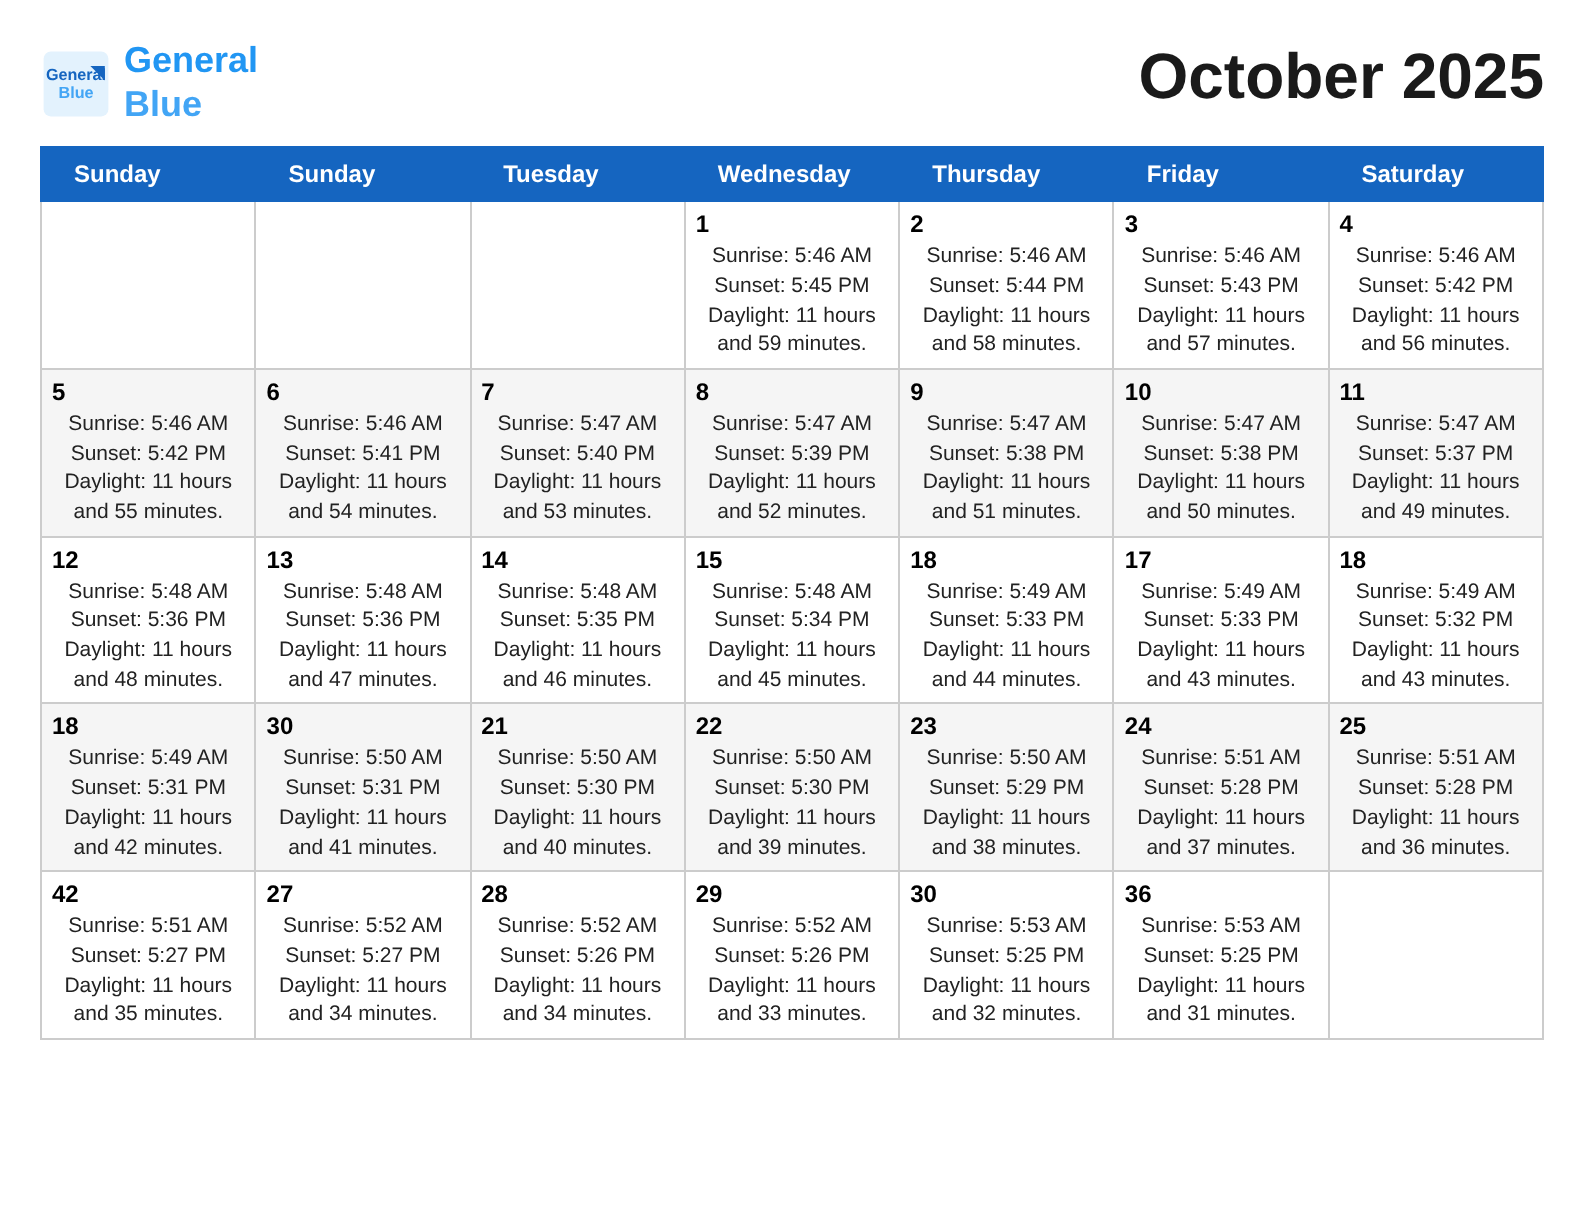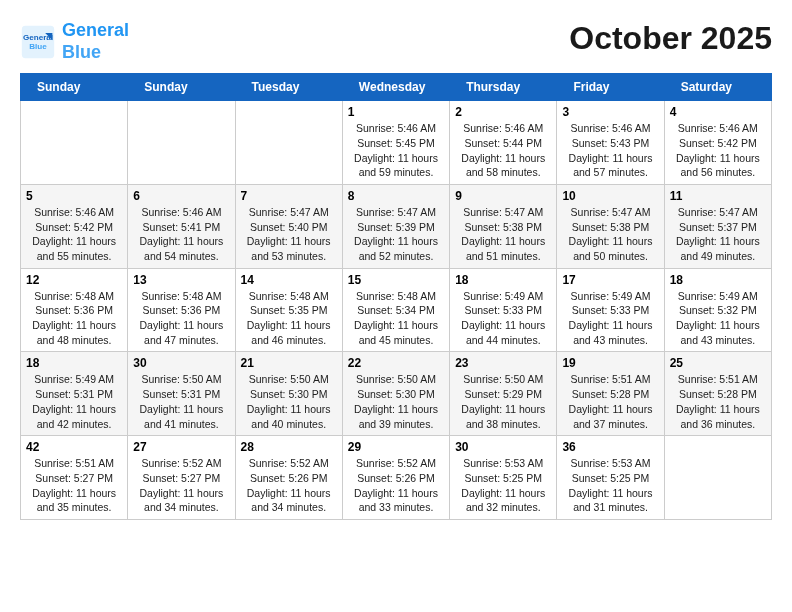--- a/index.html
+++ b/index.html
@@ -286,21 +286,21 @@
 and 39 minutes.</div>
         </td>
         <td class="alt-row">
           <span class="day-number">23</span>
           <div class="day-info" style="white-space: pre-line;">Sunrise: 5:50 AM
 Sunset: 5:29 PM
 Daylight: 11 hours
 and 38 minutes.</div>
         </td>
         <td class="alt-row">
-          <span class="day-number">19</span>
+          <span class="day-number">24</span>
           <div class="day-info" style="white-space: pre-line;">Sunrise: 5:51 AM
 Sunset: 5:28 PM
 Daylight: 11 hours
 and 37 minutes.</div>
         </td>
         <td class="alt-row">
           <span class="day-number">25</span>
           <div class="day-info" style="white-space: pre-line;">Sunrise: 5:51 AM
 Sunset: 5:28 PM
 Daylight: 11 hours

